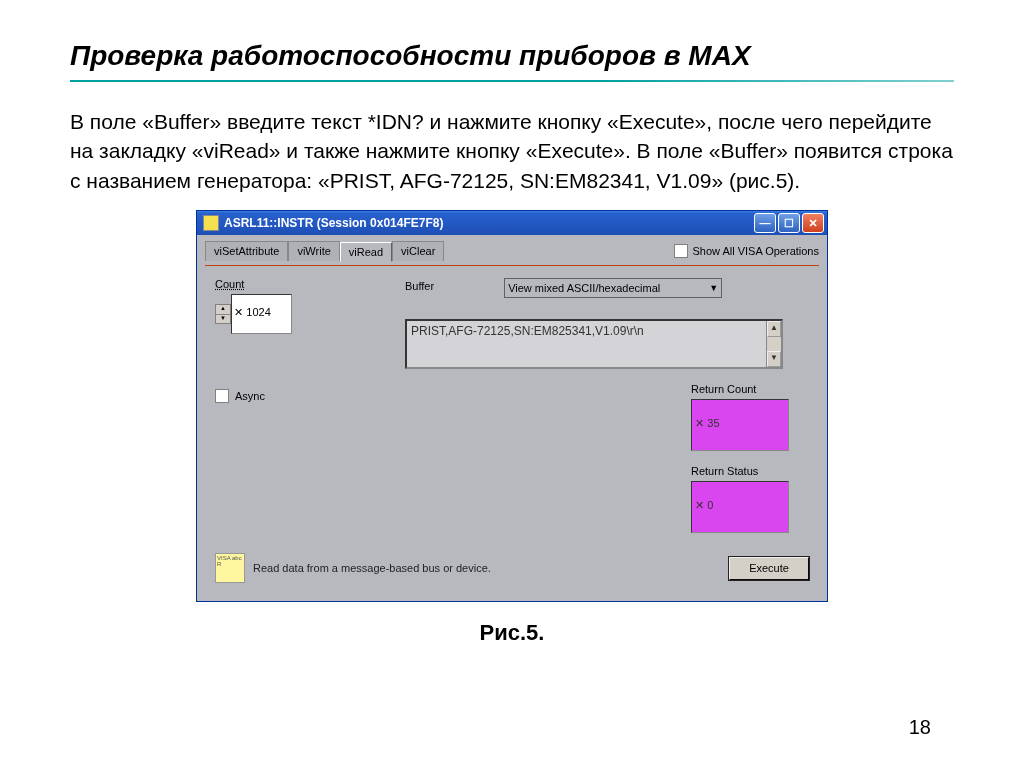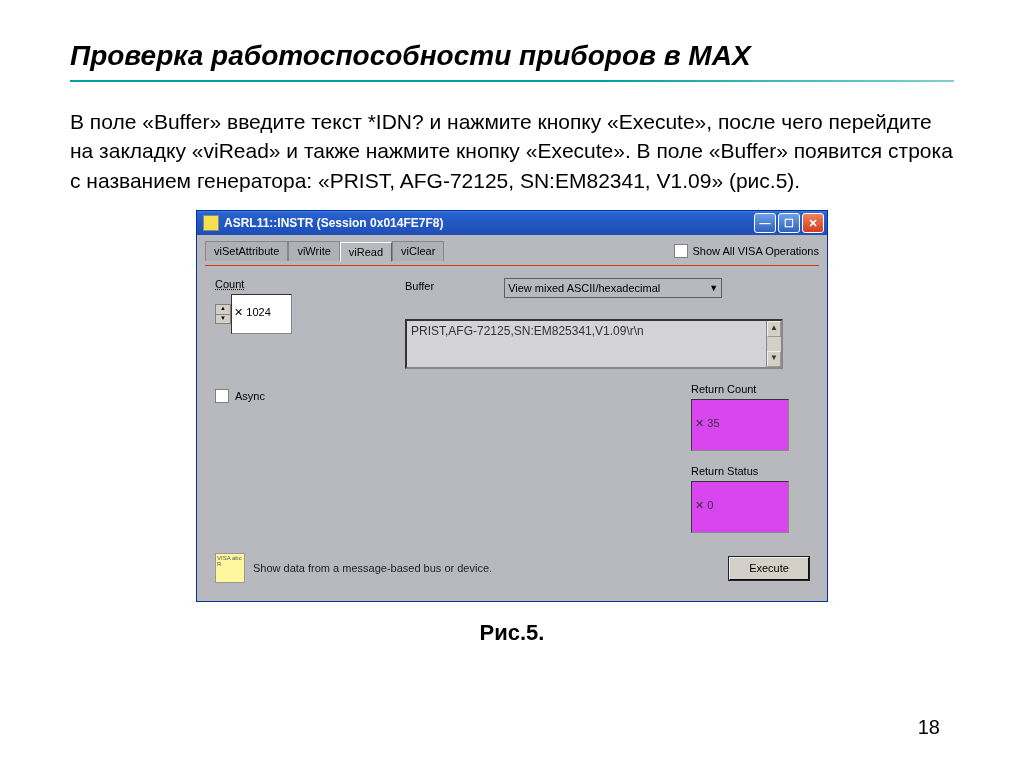--- a/index.html
+++ b/index.html
@@ -35,21 +35,21 @@
   }
   .caption {
     text-align: center;
     font-size: 22px;
     font-weight: bold;
     margin-top: 18px;
   }
   .page-num {
     position: absolute;
     bottom: 28px;
-    right: 84px;
+    right: 93px;
     font-size: 20px;
   }
 
   
   .xp-window {
     width: 630px;
     margin: 0 auto;
     border: 1px solid #003399;
     background: #b8b9bf;
     font-family: Tahoma, sans-serif;
@@ -344,21 +344,21 @@
               <div class="ret-block">
                 <div class="lbl">Return Status</div>
                 <div class="ret-input">✕ 0</div>
               </div>
             </div>
           </div>
         </div>
 
         <div class="status-row">
           <div class="visa-icon">VISA abc R</div>
-          <div class="status-text">Show data from a message-based bus or device.</div>
+          <div class="status-text">Read data from a message-based bus or device.</div>
           <div class="exec-btn">Execute</div>
         </div>
       </div>
     </div>
   </div>
 
   <div class="caption">Рис.5.</div>
 </div>
 
 <div class="page-num">18</div>

